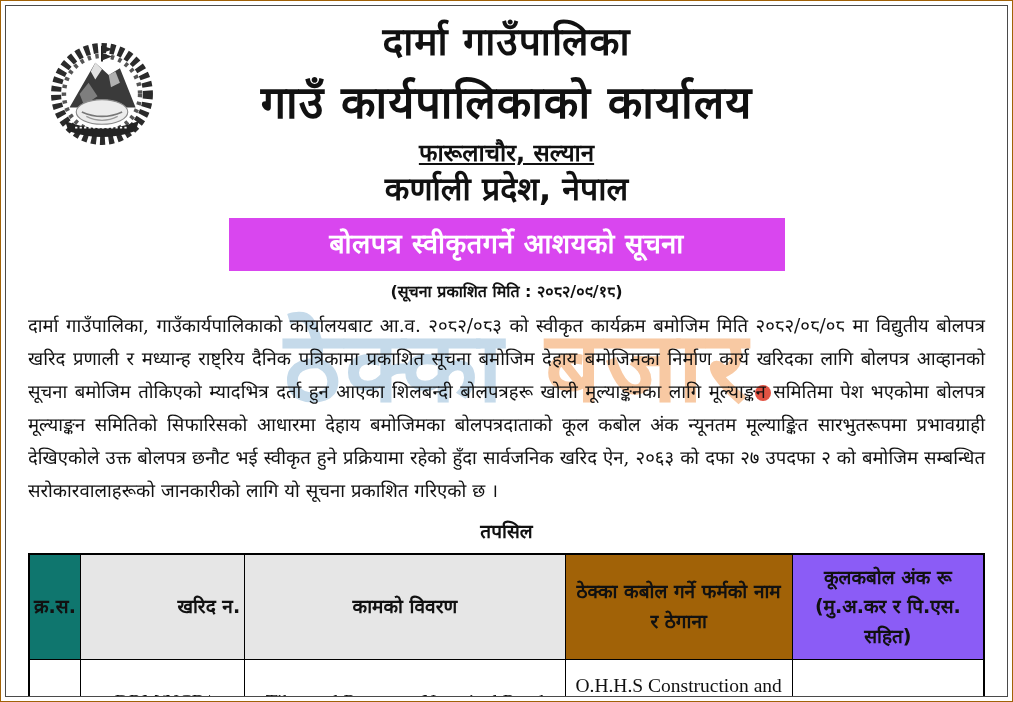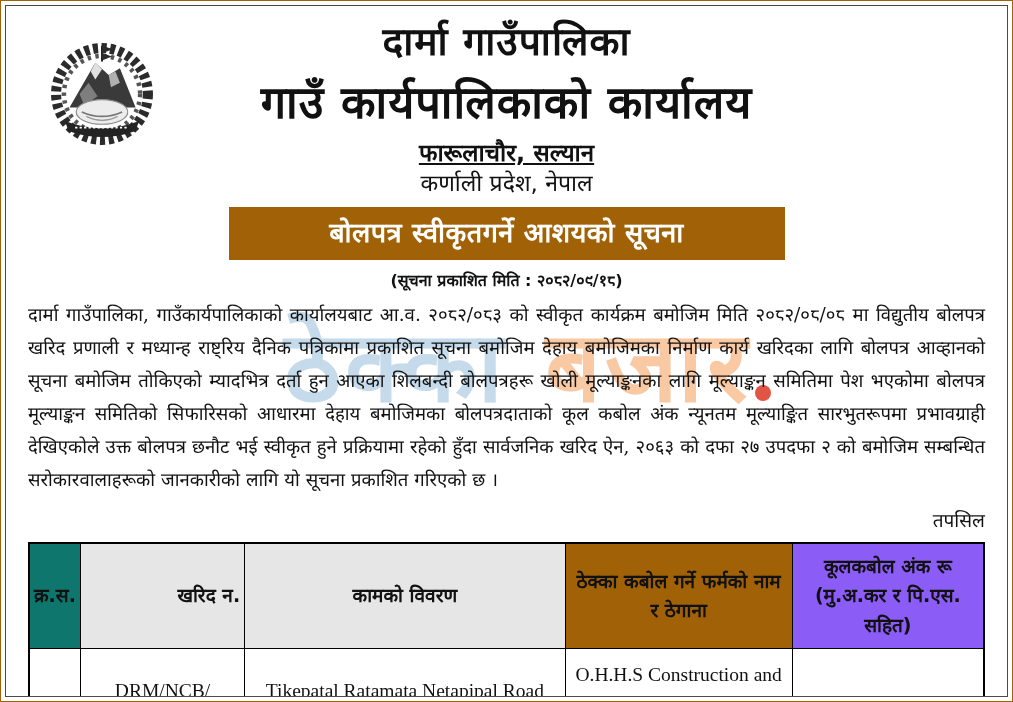--- a/index.html
+++ b/index.html
@@ -23,24 +23,24 @@
 
   
   .logo {
     position:absolute; left:40px; top:30px;
     width:112px; height:116px;
   }
   .hdr { text-align:center; position:relative; z-index:2; }
   .title1 { font-size:39px; font-weight:bold; line-height:1.25; letter-spacing:1px; }
   .title2 { font-size:45px; font-weight:bold; line-height:1.25; margin-top:8px; letter-spacing:1px; }
   .addr1  { font-size:24px; font-weight:bold; margin-top:8px; line-height:1.2;text-decoration:underline; }
-  .addr2  { font-size:23px; font-weight:normal; margin-top:2px; line-height:1.2; }
+  .addr2  { font-size:32px; font-weight:bold; margin-top:2px; line-height:1.2; }
   .banner {
     width:556px; margin:10px auto 0 auto;
-    background:#a16207; color:#ffffff;
+    background:#d946ef; color:#ffffff;
     font-size:27px; font-weight:bold;
     padding:6px 0 10px 0; text-align:center;
     letter-spacing:0.5px;
   }
   .pubdate { font-size:16px; font-weight:bold; margin-top:9px;text-align:center; }
 
   
   .watermark {
     position:absolute; left:278px; top:312px;
     font-size:98px; font-weight:bold; line-height:1;
@@ -55,21 +55,21 @@
   
   .para {
     position:relative; z-index:1;
     margin-top:8px;
     font-family:"DejaVu Serif", serif;
     font-size:18.5px; line-height:1.78;
     text-align:justify;
   }
   .tapasil {
     position:relative; z-index:1;
-    text-align:right; font-weight:normal; font-size:19px;
+    text-align:center; font-weight:bold; font-size:19px;
     margin:10px 0 9px 0;
   }
 
   
   table.detail {
     width:100%; border-collapse:collapse;
     border:2.5px solid #000;
     position:relative; z-index:1;
   }
   table.detail th {

